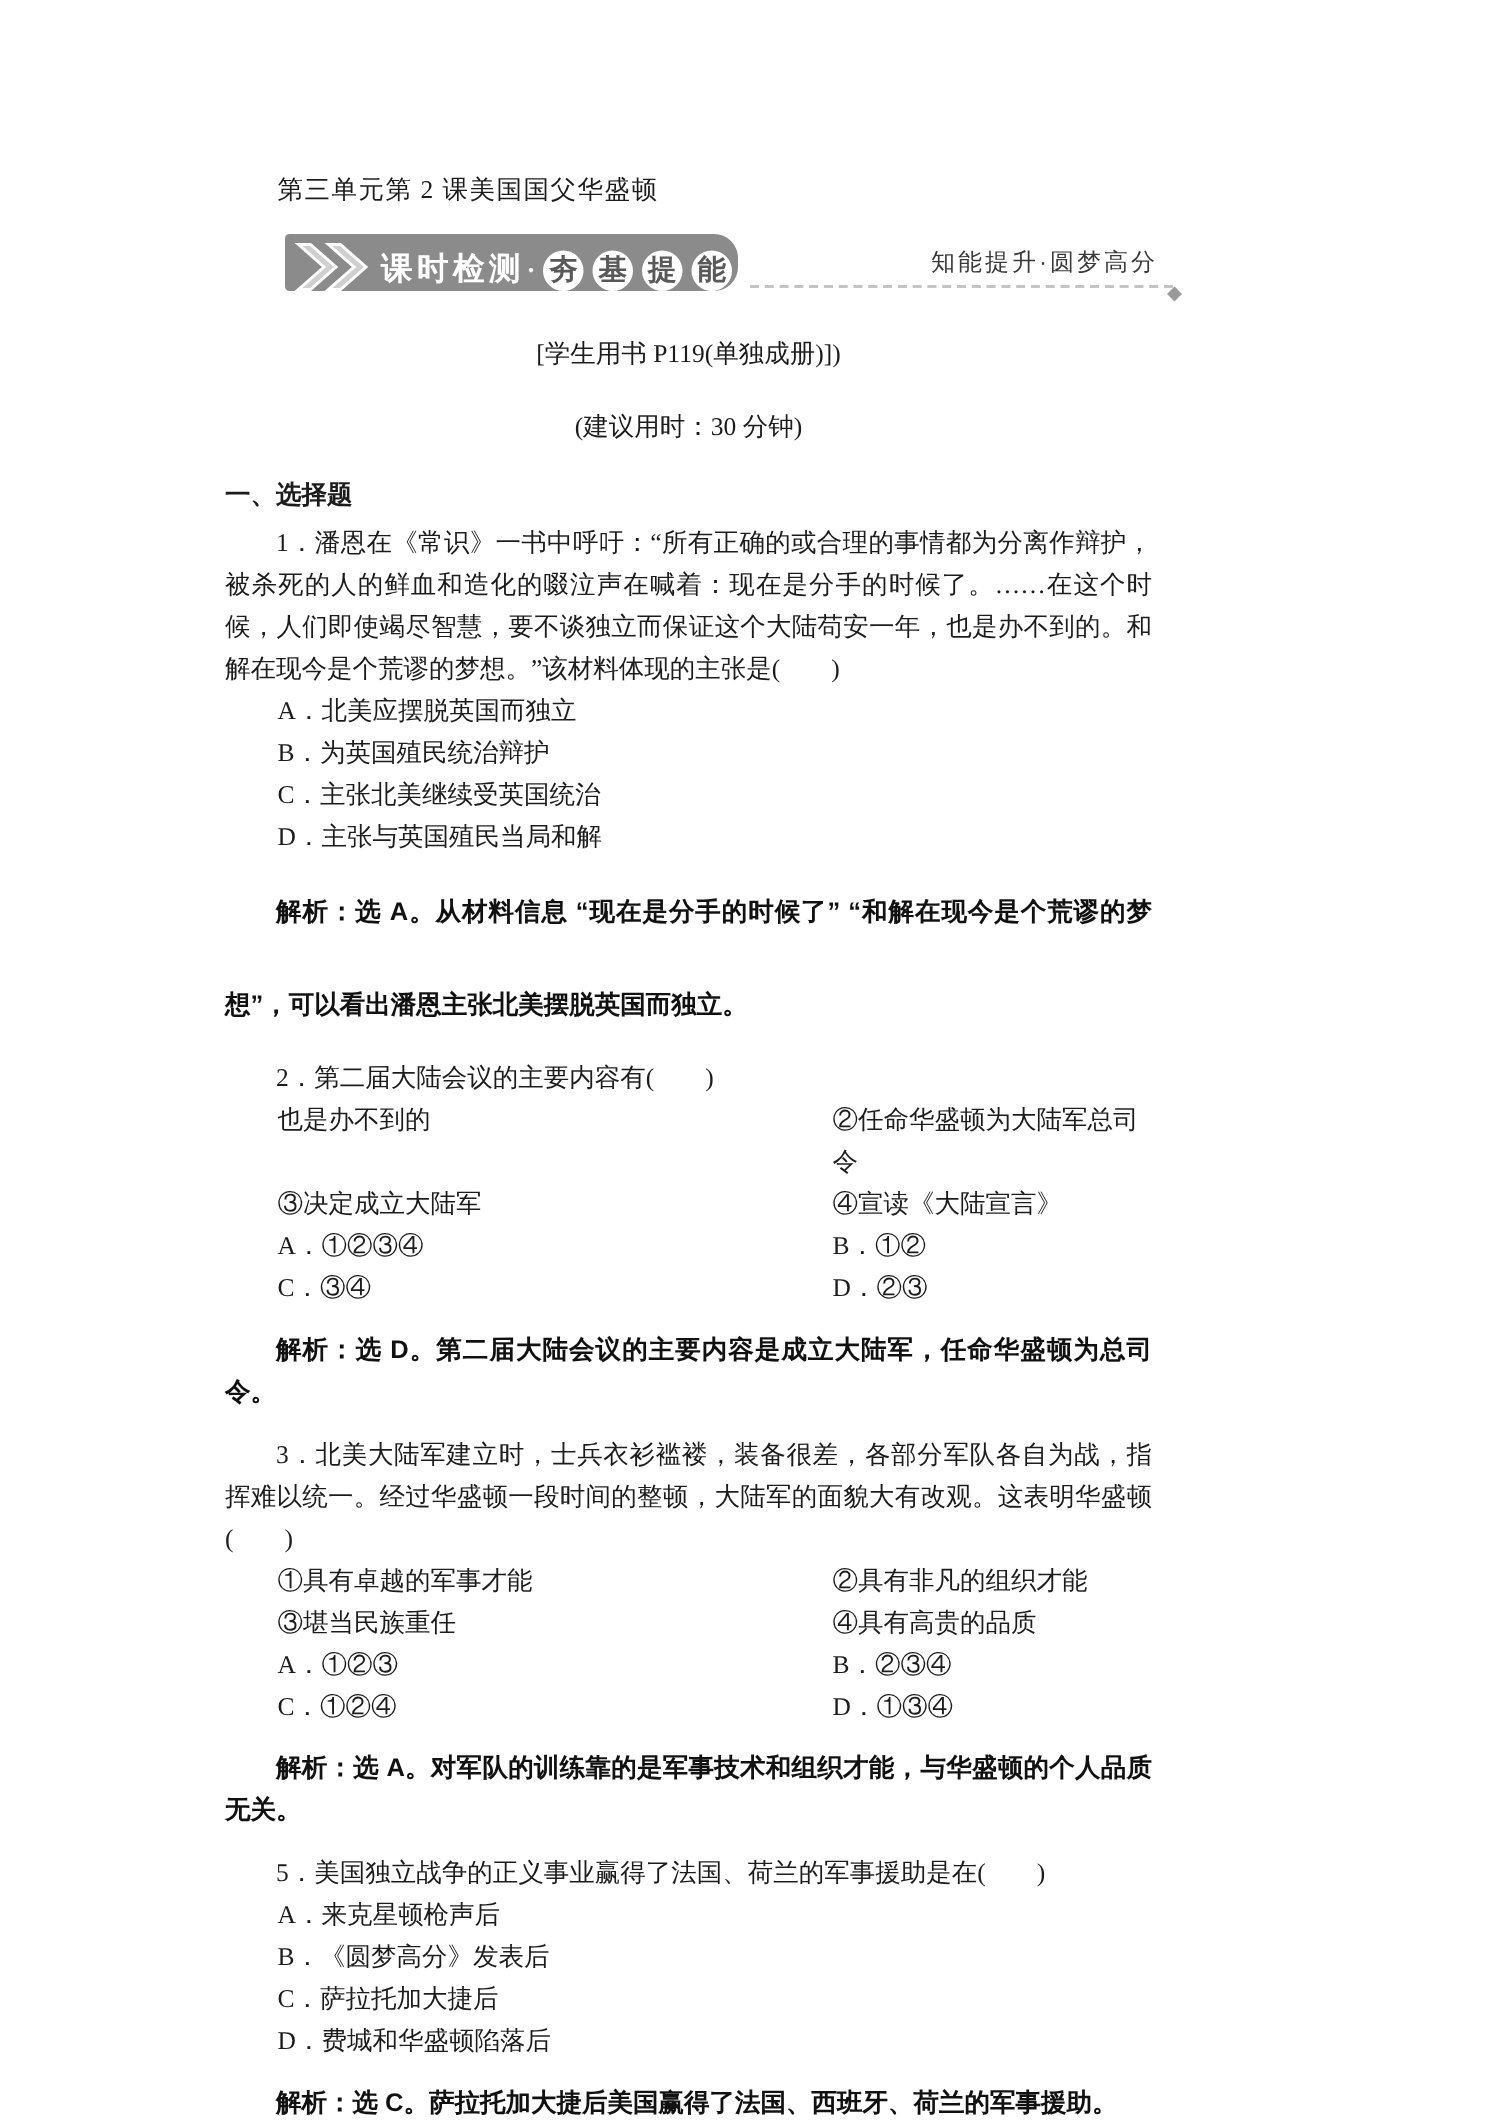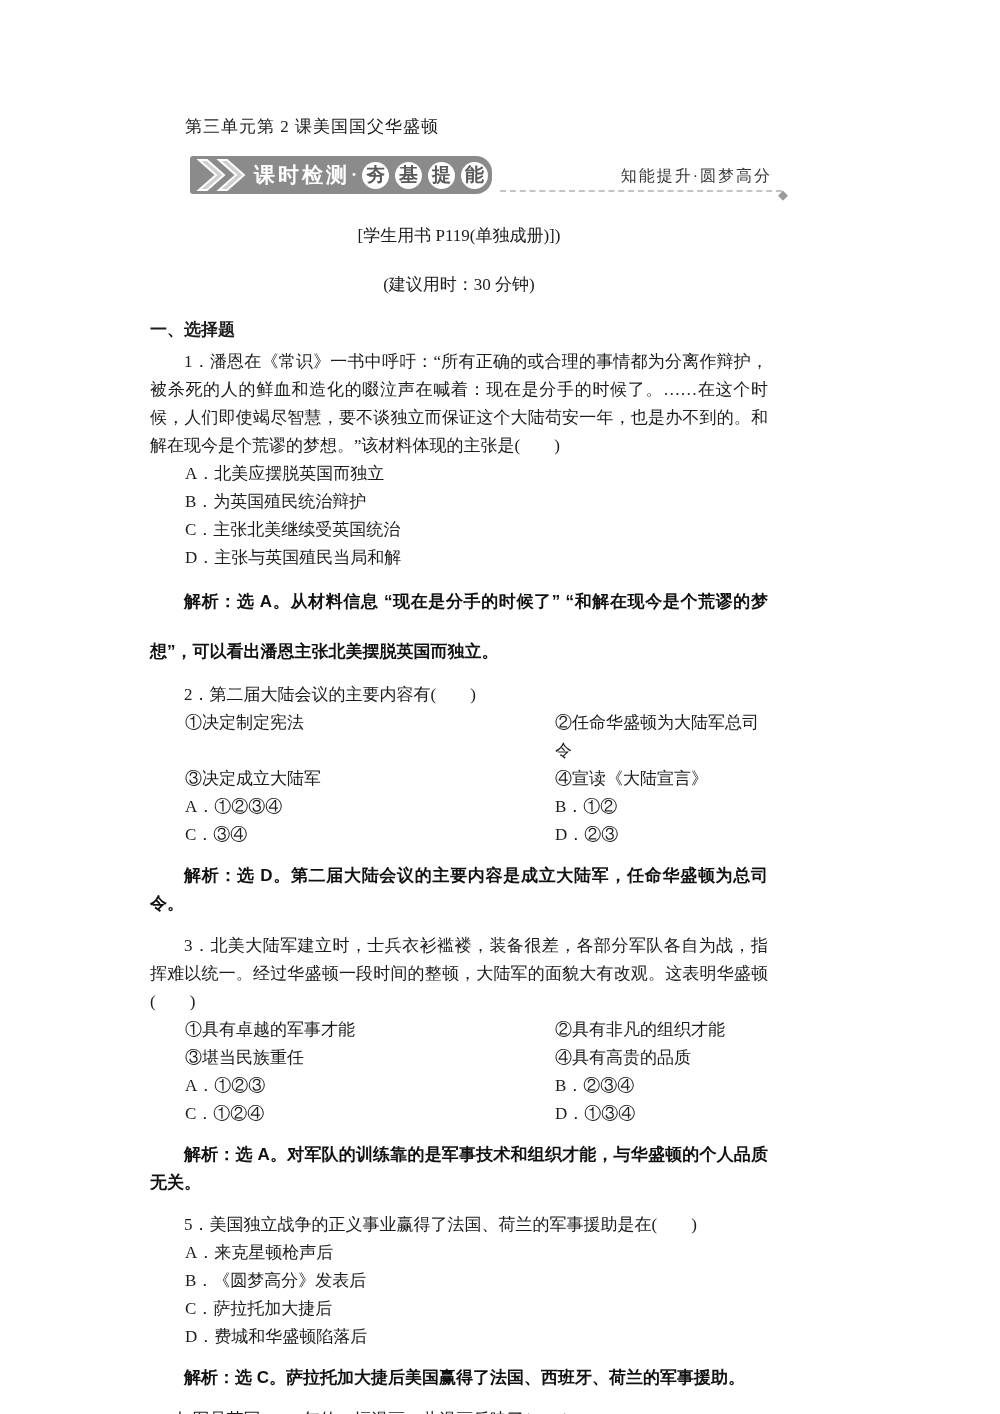--- a/index.html
+++ b/index.html
@@ -11,21 +11,21 @@
   .page { box-sizing:border-box; width:908px; height:1414px;
           padding:113px 140px 15px 150px; overflow:hidden; position:relative; }
 
   .doc-title { margin-left:35px; letter-spacing:1px; }
 
   
   .banner-row { position:relative; height:46px; margin-top:13px; }
   .banner-bar {
     position:absolute; left:40px; top:2px; width:302px; height:38px;
     background:#8b8b8b; border-radius:3px 16px 16px 3px;
-    display:flex; align-items:center;
+    display:flex; align-items:flex-end;
   }
   .chevrons { display:inline-flex; margin-left:4px; }
   .banner-title {
     color:#ffffff; font-family:"Liberation Sans",sans-serif; font-weight:700;
     font-size:21px; letter-spacing:3px; margin-left:2px; white-space:nowrap;
   }
   .banner-dot { color:#ffffff; font-weight:700; margin:0 5px 0 1px; font-size:18px; }
   .cc {
     width:27px; height:27px; border-radius:50%; background:#ffffff; color:#595959;
     display:inline-flex; align-items:center; justify-content:center;
@@ -50,21 +50,21 @@
   
   .stem { margin:4px 0 0 0; text-indent:2em; text-align:justify; }
   .stem.no-indent { text-indent:0; }
   .q5 { }
   .opts { padding-left:35px; }
   .grid2 { display:grid; grid-template-columns:370px 1fr; padding-left:35px; }
   .analysis {
     font-family:"Liberation Sans",sans-serif; font-weight:700;
     text-indent:2em; text-align:justify; margin:13px 0 14px 0; color:#111;
   }
-  .analysis.wide { line-height:50px; margin-top:5px; margin-bottom:4px; }
+  .analysis.wide { line-height:62px; margin-top:5px; margin-bottom:4px; }
 </style>
 </head>
 <body>
 
 <div class="page">
 
   <div class="doc-title">第三单元第 2 课美国国父华盛顿</div>
 
   <div class="banner-row">
     <div class="banner-bar" style="background: rgb(139, 139, 139);">
@@ -95,21 +95,21 @@
   <div class="opts">
     <div>A．北美应摆脱英国而独立</div>
     <div>B．为英国殖民统治辩护</div>
     <div>C．主张北美继续受英国统治</div>
     <div>D．主张与英国殖民当局和解</div>
   </div>
   <p class="analysis wide">解析：选 A。从材料信息 “现在是分手的时候了” “和解在现今是个荒谬的梦想”，可以看出潘恩主张北美摆脱英国而独立。</p>
 
   <p class="stem">2．第二届大陆会议的主要内容有(　　)</p>
   <div class="grid2">
-    <div>①决定制定宪法</div>
+    <div>也是办不到的</div>
     <div>②任命华盛顿为大陆军总司令</div>
     <div>③决定成立大陆军</div>
     <div>④宣读《大陆宣言》</div>
   </div>
   <div class="grid2">
     <div>A．①②③④</div>
     <div>B．①②</div>
     <div>C．③④</div>
     <div>D．②③</div>
   </div>

